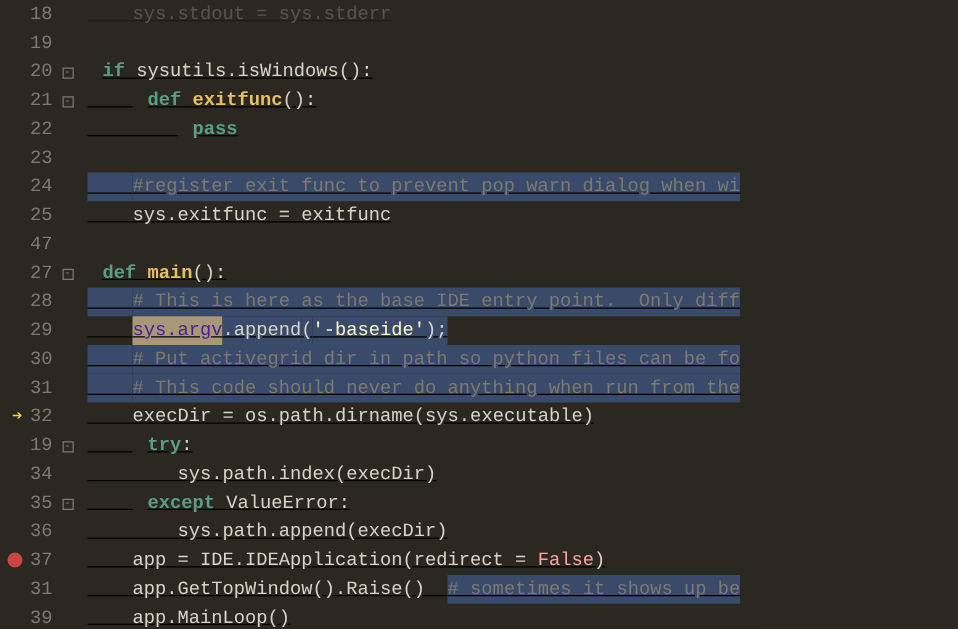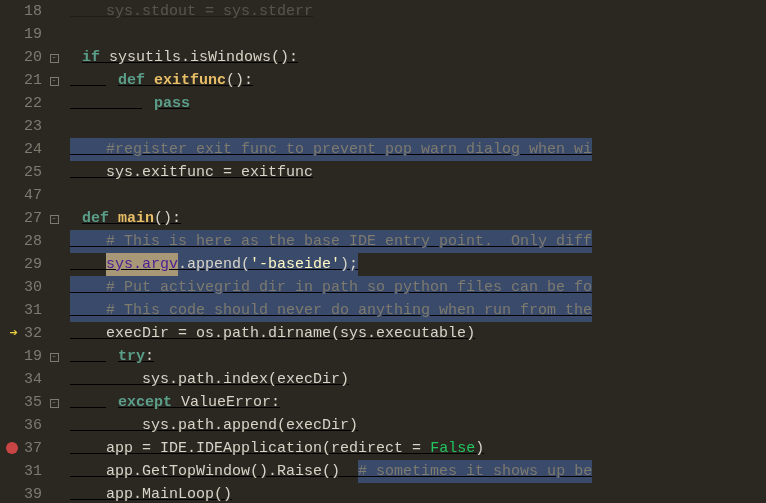--- a/index.html
+++ b/index.html
@@ -38,21 +38,21 @@
   text-decoration: underline;
 }
 .line { height: 23px; display: flex; align-items: center; position: relative; }
 .code-line { padding-left: 2px; }
 .tok-kw { color: #5a9e89; font-weight: bold; margin-left: 12px; }
 .tok-def { color: #e8be67; font-weight: bold; }
 .tok-str { color: #fef9c3; }
 .tok-comment { color: #7d7a6f; }
 .tok-punct { color: #d8d4c8; }
 .tok-plain { color: #d8d4c8; }
-.tok-false { color: #22c55e; }
+.tok-false { color: #fca5a5; }
 .hl { background: #3a4a6a; }
 .hl-search { background: #a89878; color: #4c1d95; }
 .breakpoint {
   width: 12px; height: 12px; background: #c94545; border-radius: 50%;
   display: inline-block; vertical-align: middle;
 }
 .exec-arrow {
   color: #f0d040; font-size: 14px;
 }
 .fold-marker {

